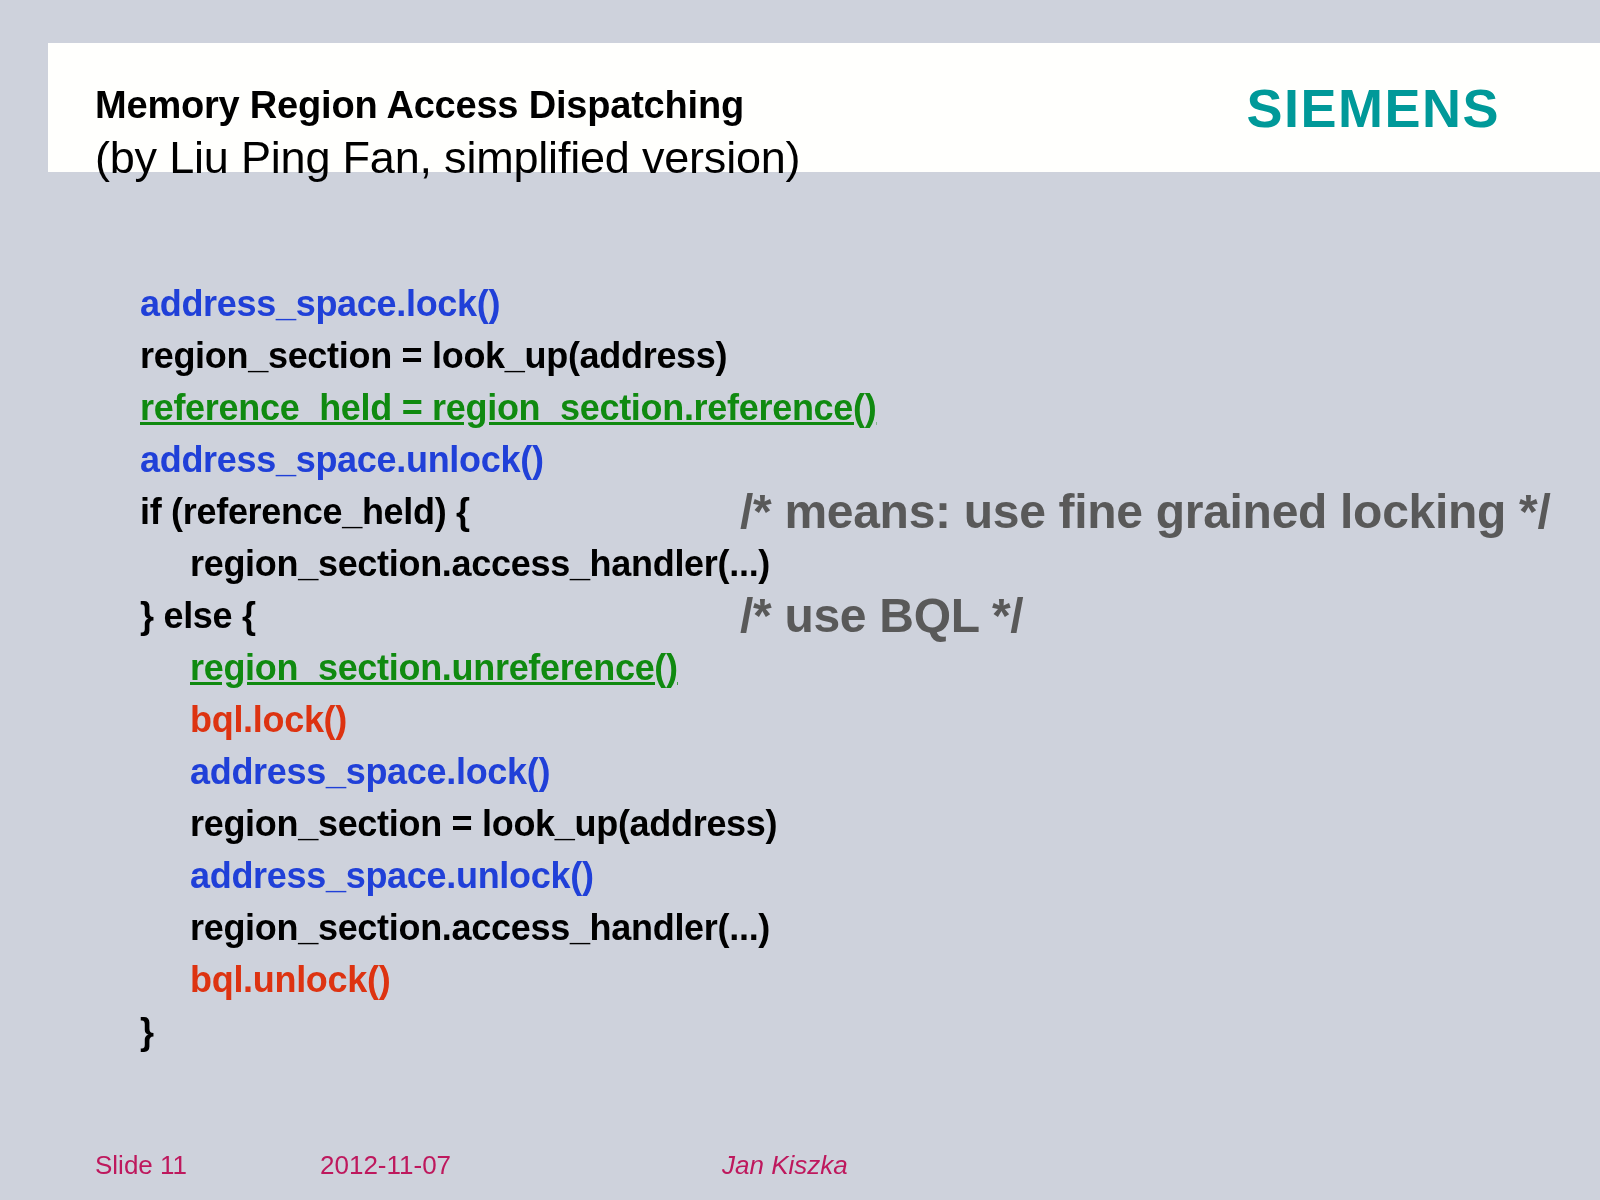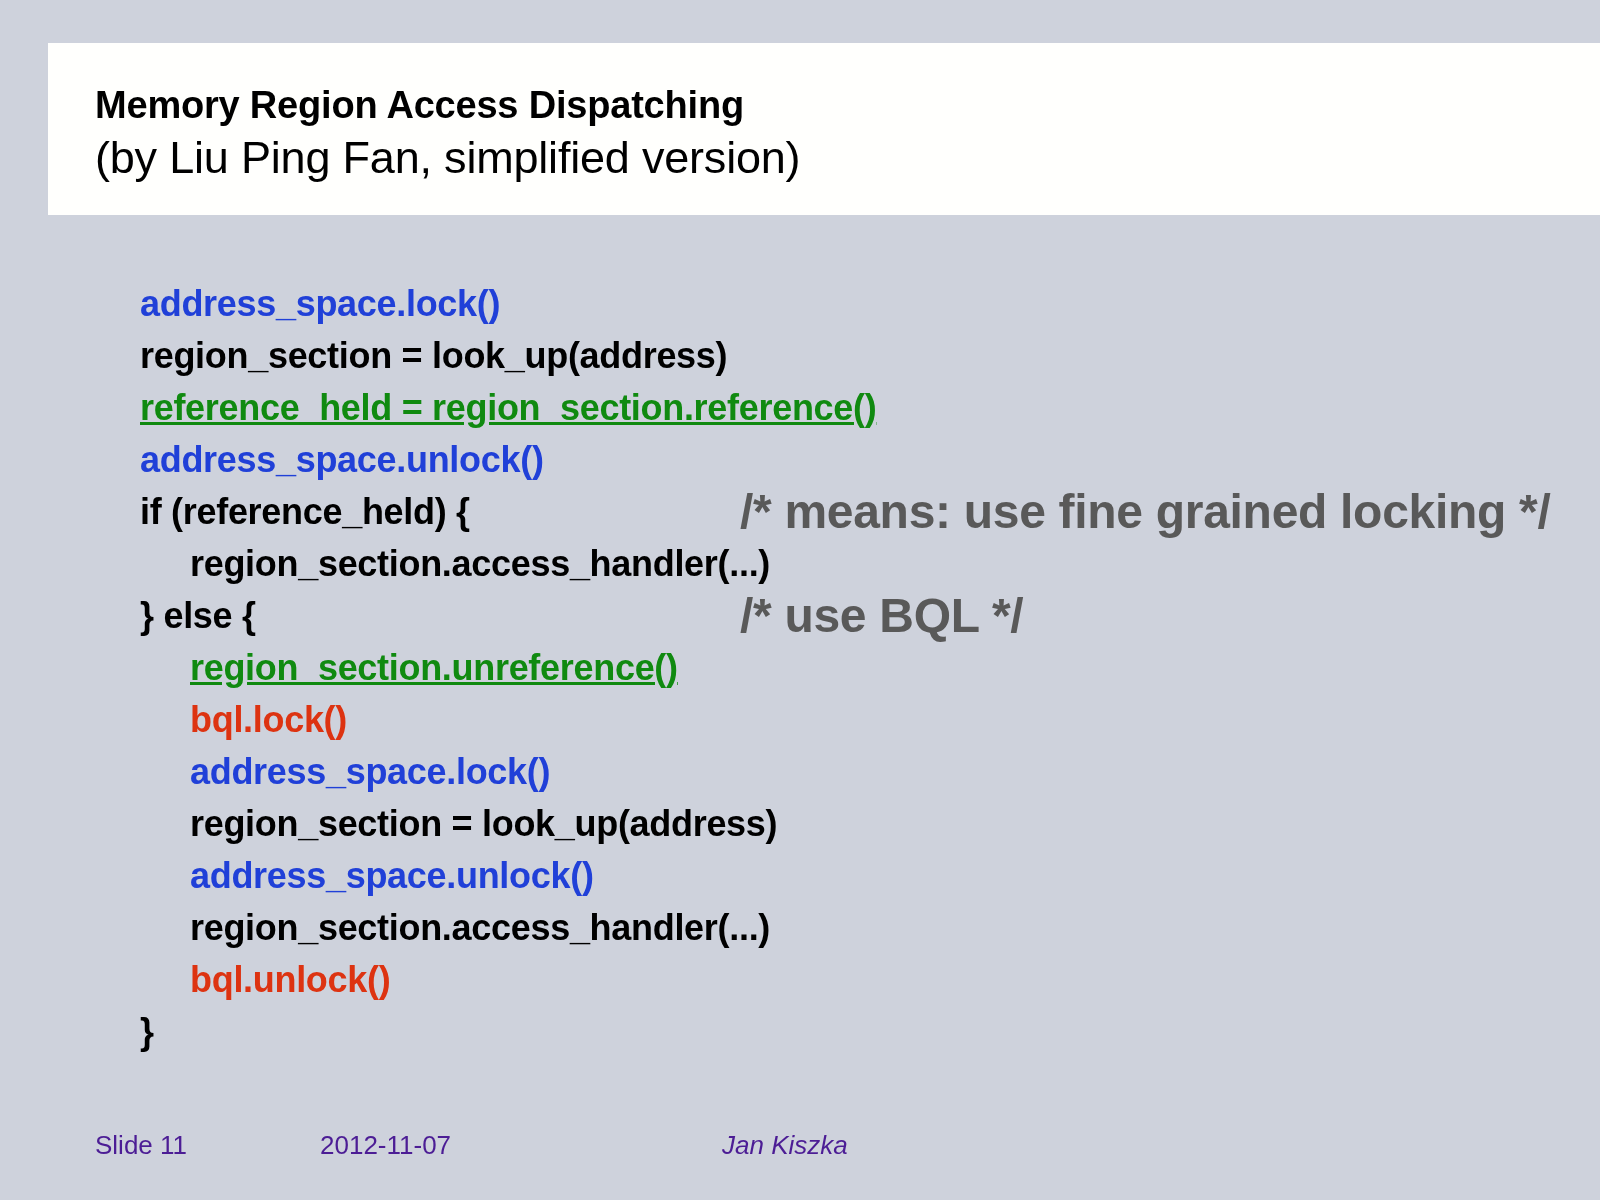--- a/index.html
+++ b/index.html
@@ -14,21 +14,21 @@
     overflow: hidden;
     position: relative;
   }
 
   
   .header-band {
     position: absolute;
     left: 48px;
     top: 43px;
     width: 1552px;
-    height: 172px;
+    height: 129px;
     background: #fffffd;
   }
   .title-block {
     position: absolute;
     left: 47px;
     top: 36px;
   }
   .slide-title {
     font-size: 38px;
     font-weight: bold;
@@ -97,38 +97,40 @@
   .footer {
     position: absolute;
     left: 0;
     top: 1128px;
     width: 1600px;
     height: 48px;
   }
   .footer span {
     position: absolute;
     font-size: 26px;
-    color: #4c1d95;
+    color: #be185d;
     white-space: nowrap;
     line-height: 34px;
     font-weight: normal;
+    margin-top: 20px;
   }
   .ft-slide     { left: 95px;  top: 0; }
   .ft-date      { left: 320px; top: 0; }
   .ft-author    { left: 722px; top: 0; font-style: italic; }
   .ft-copyright { left: 1057px; top: 0; }
 </style>
 </head>
 <body>
 
 <div class="header-band">
   <div class="title-block">
     <div class="slide-title">Memory Region Access Dispatching</div>
     <div class="slide-subtitle">(by Liu Ping Fan, simplified version)</div>
   </div>
+  <div class="siemens-logo">SIEMENS</div>
 </div>
 
 <div class="code-block">
     <div class="code-line ind-0"><span class="code-text c-blue">address_space.lock()</span></div>
     <div class="code-line ind-0"><span class="code-text c-black">region_section = look_up(address)</span></div>
     <div class="code-line ind-0"><span class="code-text c-green">reference_held = region_section.reference()</span></div>
     <div class="code-line ind-0"><span class="code-text c-blue">address_space.unlock()</span></div>
     <div class="code-line ind-0"><span class="code-text c-black">if (reference_held) {</span><span class="code-comment">/* means: use fine grained locking */</span></div>
     <div class="code-line ind-1"><span class="code-text c-black">region_section.access_handler(...)</span></div>
     <div class="code-line ind-0"><span class="code-text c-black">} else {</span><span class="code-comment">/* use BQL */</span></div>

